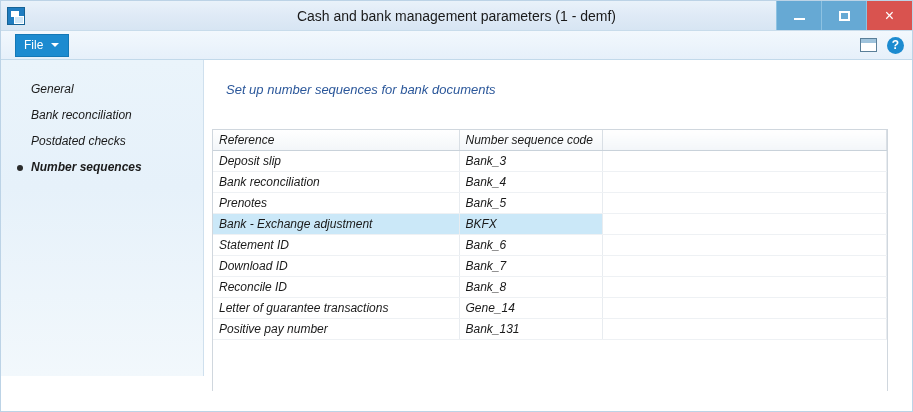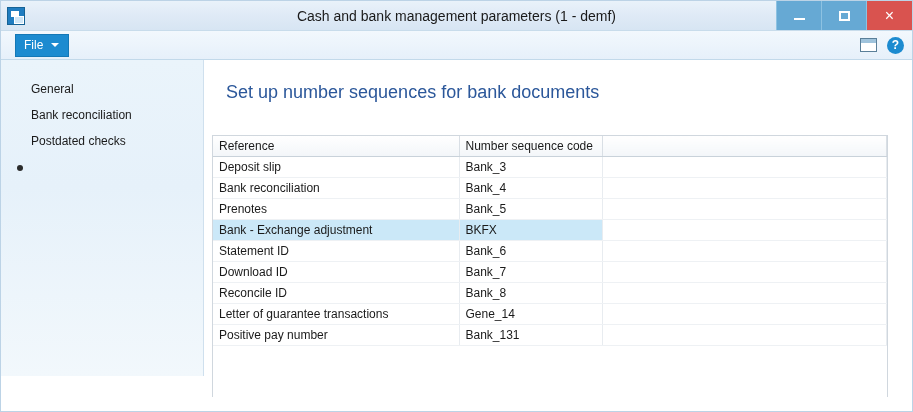--- a/index.html
+++ b/index.html
@@ -139,20 +139,21 @@
     font-weight: bold;
     display: flex; align-items: center; justify-content: center;
     line-height: 1;
   }
 
   
   .body {
     display: flex;
     height: 316px;
     background: #e5e5e5;
+    font-style: italic;
   }
   .sidebar {
     width: 203px;
     flex: 0 0 203px;
     background: linear-gradient(to bottom, #eaf4fb 0%, #e6f1fa 40%, #f2f8fc 100%);
     border-right: 1px solid #cfe0ee;
     padding-top: 16px;
   }
   .nav-item {
     position: relative;
@@ -174,21 +175,21 @@
   }
 
   .content {
     flex: 1 1 auto;
     background: #ffffff;
     position: relative;
     padding: 0;
   }
   .content-title {
     color: #2b579a;
-    font-size: 18px;
+    font-size: 13px;
     padding: 22px 0 0 22px;
   }
 
   
   .grid-wrap {
     margin: 32px 24px 0 8px;
     border: 1px solid #d0d7de;
     border-bottom: none;
     background: #ffffff;
     height: 262px;
@@ -270,20 +271,21 @@
         <span>General</span>
       </div>
       <div class="nav-item">
         <span>Bank reconciliation</span>
       </div>
       <div class="nav-item">
         <span>Postdated checks</span>
       </div>
       <div class="nav-item selected">
         <span class="bullet"></span>
+        <span>Number sequences</span>
       </div>
     </div>
 
     <div class="content">
       <div class="content-title">Set up number sequences for bank documents</div>
 
       <div class="grid-wrap">
         <table class="grid">
           <colgroup>
             <col class="c1">

